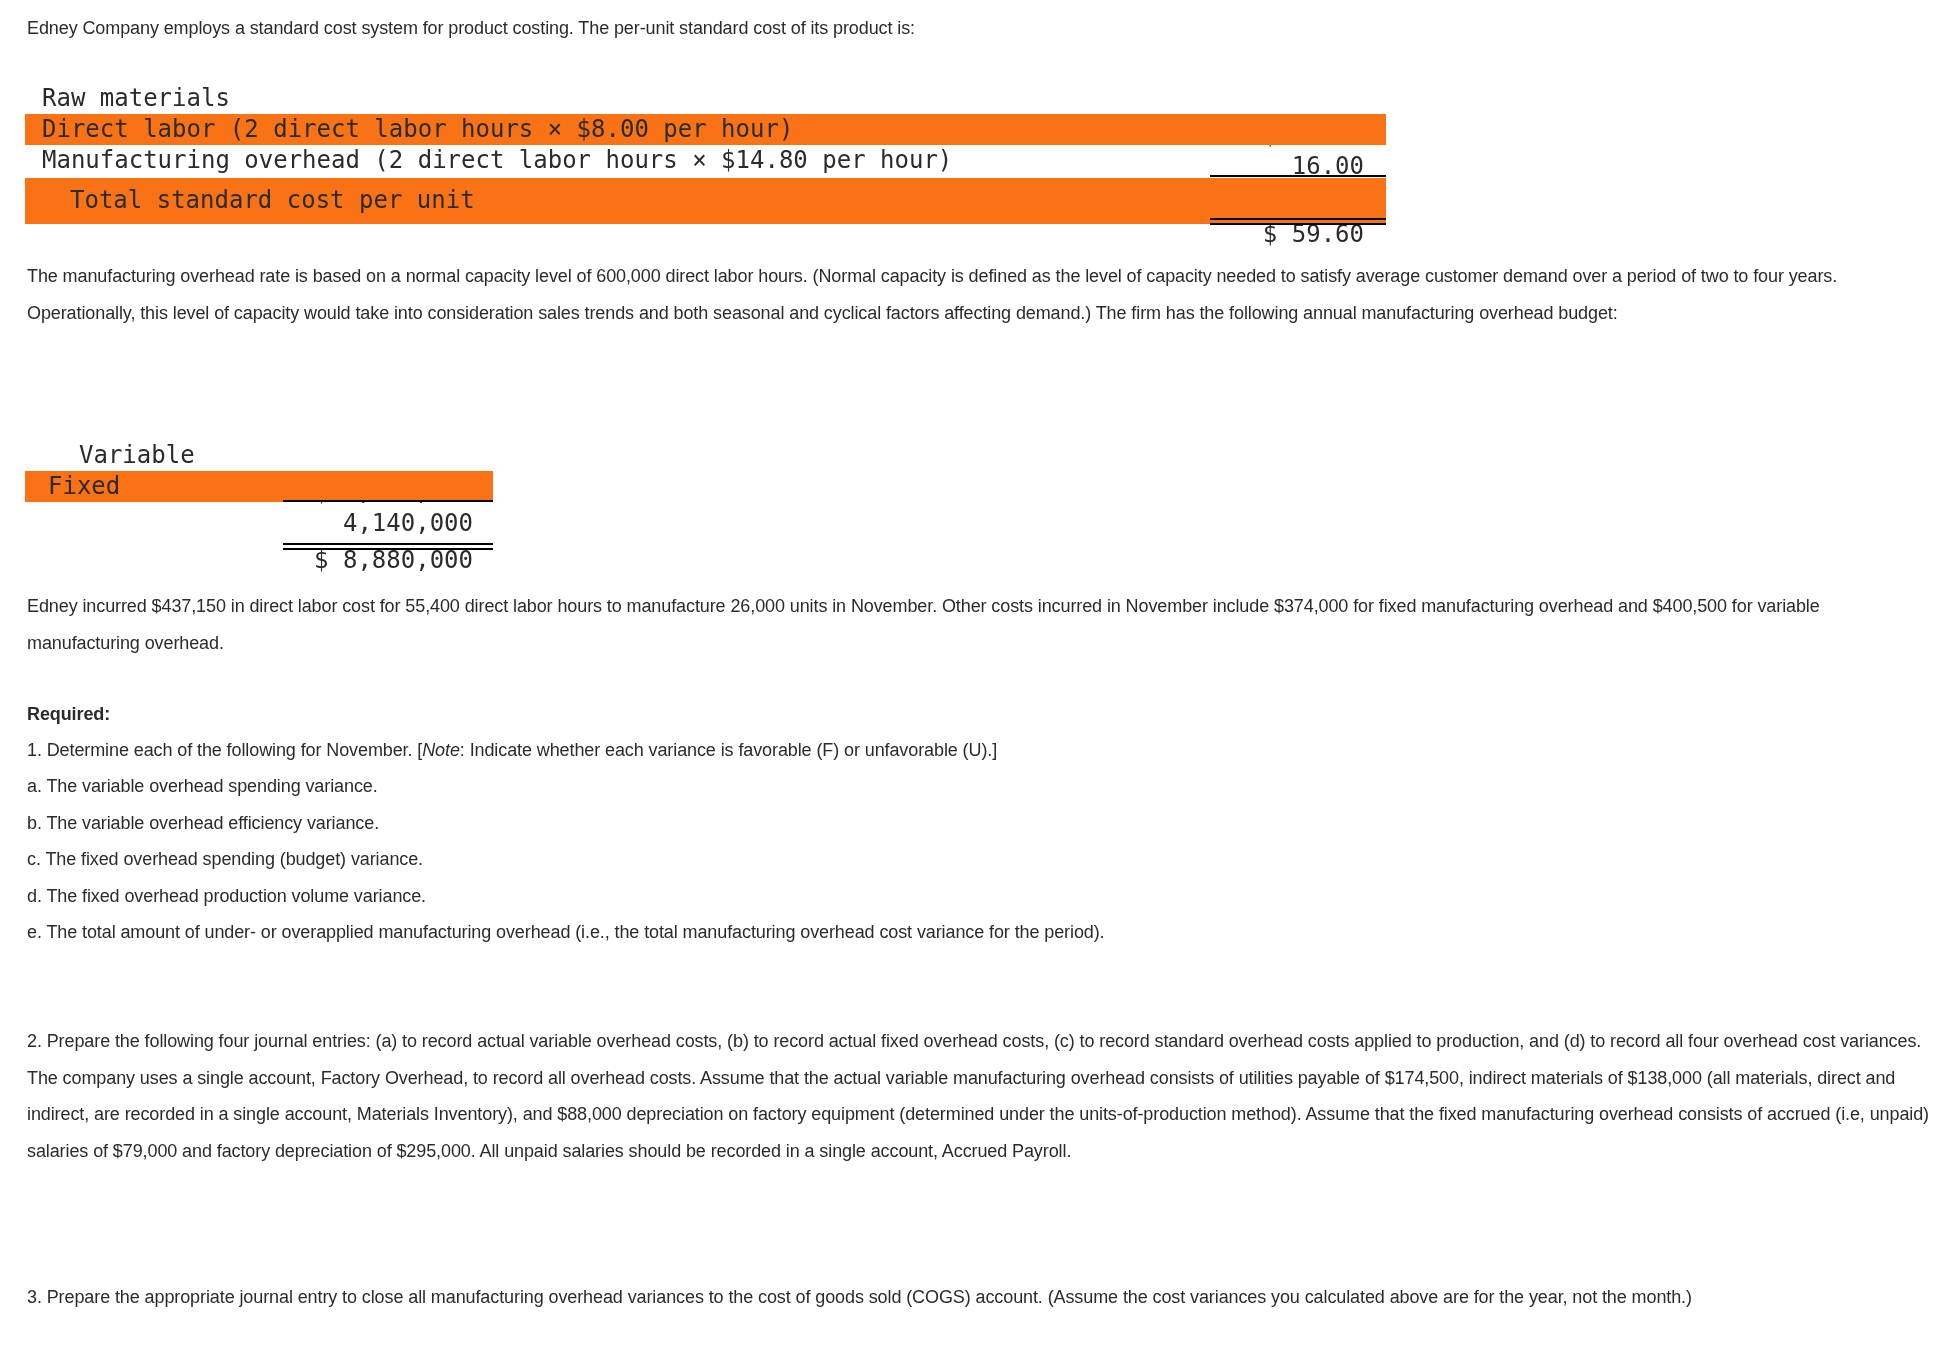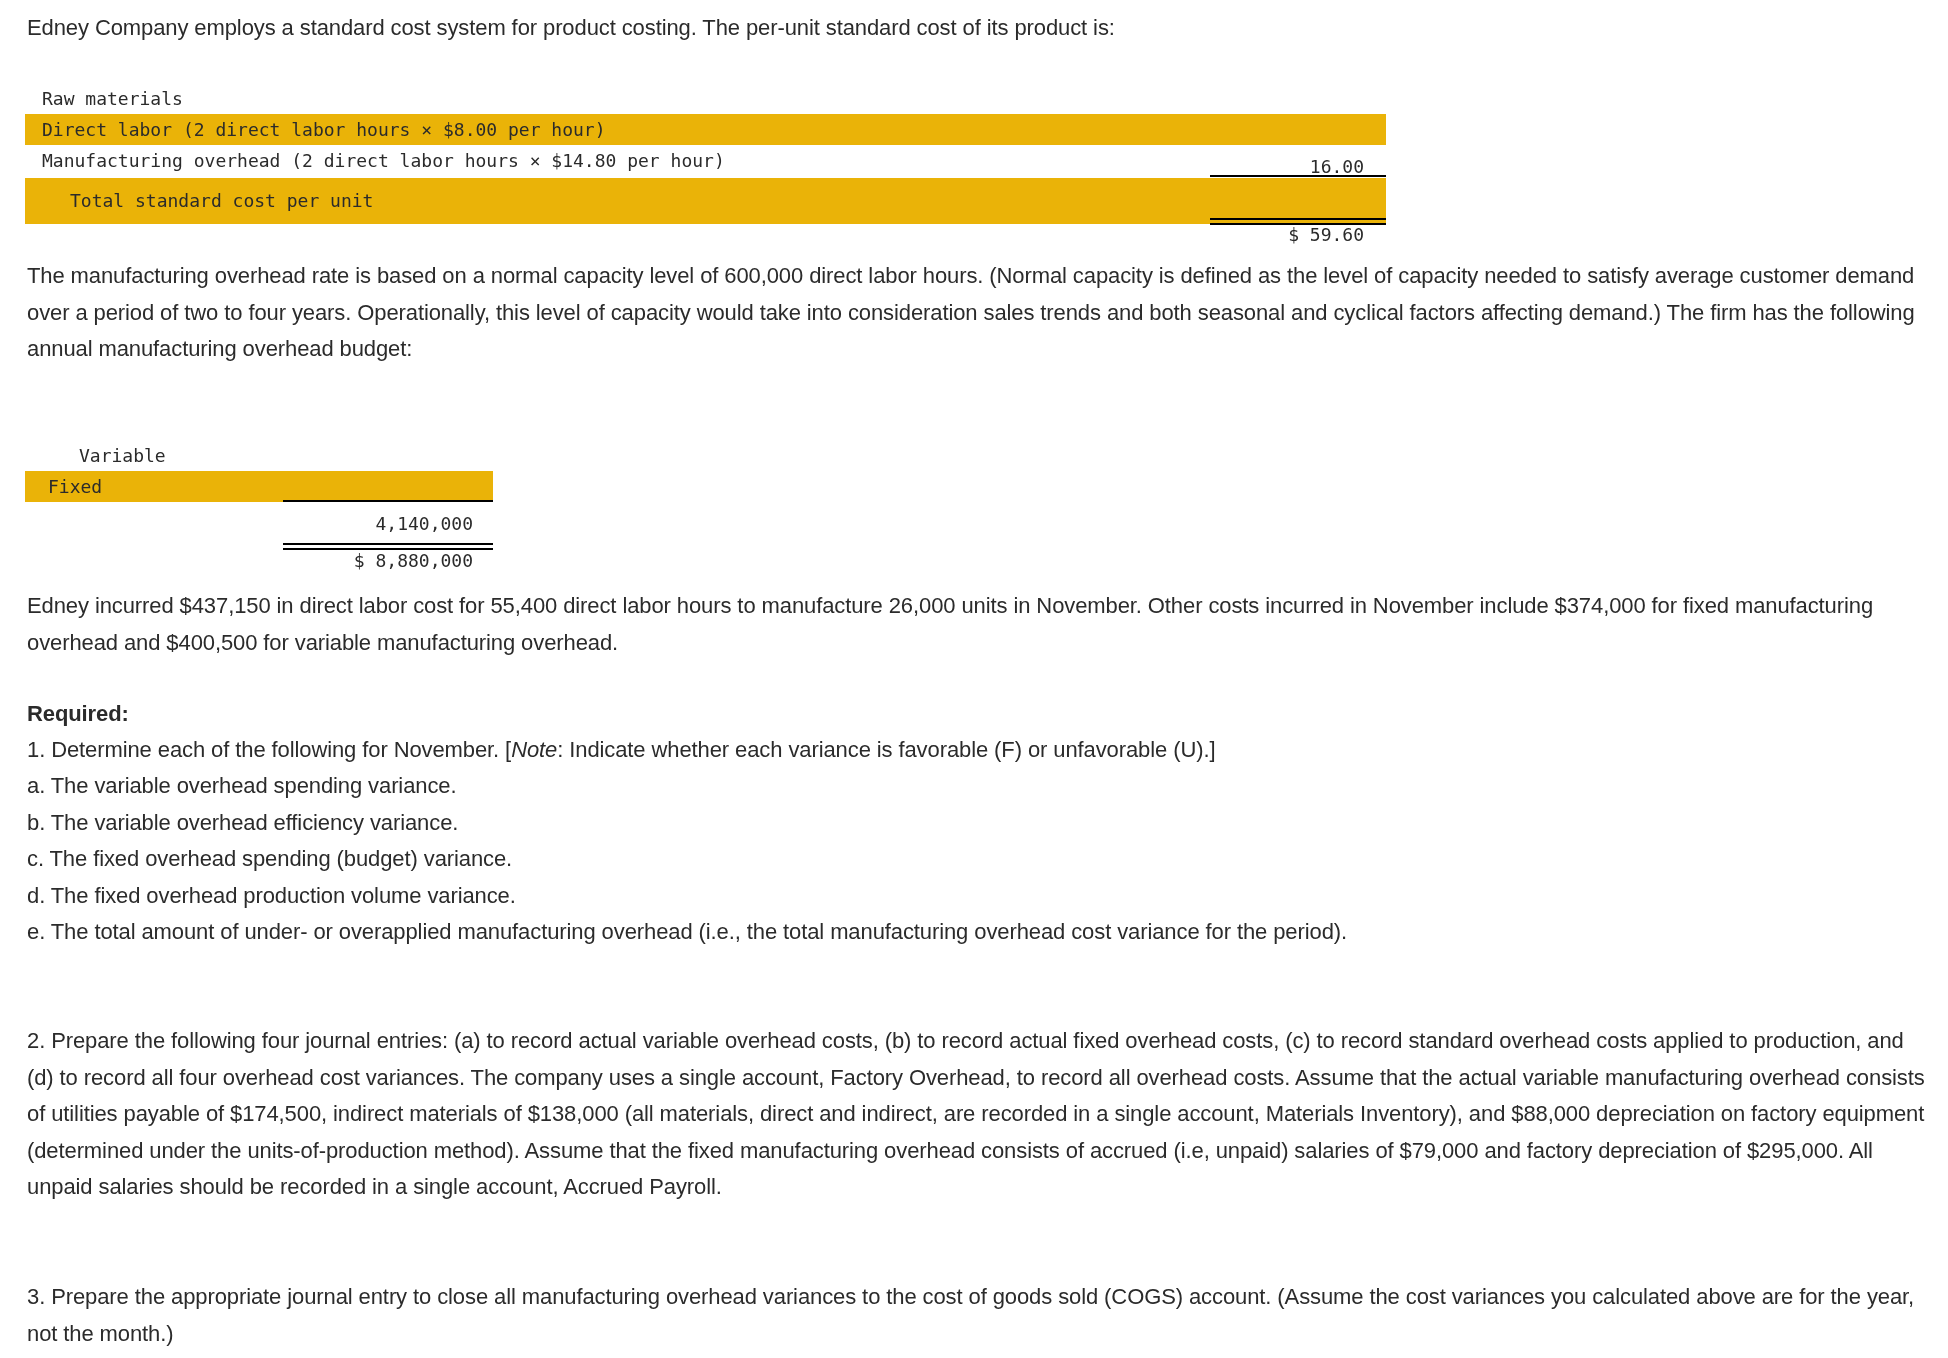--- a/index.html
+++ b/index.html
@@ -3,28 +3,28 @@
 <meta charset="utf-8">
 <style>
   html, body { margin: 0; padding: 0; background: #ffffff; }
   body {
     width: 1948px; height: 1358px; overflow: hidden; position: relative;
     font-family: "Liberation Sans", "DejaVu Sans", sans-serif;
     color: #2b2b2b;
   }
   .p {
     position: absolute; left: 27px; width: 1905px;
-    font-size: 22px; line-height: 36.5px; letter-spacing: -0.1px;
+    font-size: 18px; line-height: 36.5px; letter-spacing: -0.1px;
     margin: 0;
   }
   .mono { font-family: "DejaVu Sans Mono", "Liberation Mono", monospace; color: #2b2b2b; }
   .tbl { position: absolute; }
   .row { position: absolute; height: 31px; }
-  .row.shade { background: #eab308; }
-  .cell { position: absolute; font-size: 18px; line-height: 31px; white-space: pre; }
+  .row.shade { background: #f97316; }
+  .cell { position: absolute; font-size: 24px; line-height: 31px; white-space: pre; }
   .num { text-align: right; margin-top: 37px; }
   .line1 { position: absolute; height: 0; border-top: 2.5px solid #000; }
   .line2 { position: absolute; height: 3px; border-top: 2.5px solid #000; border-bottom: 2.5px solid #000; }
   b.req { font-weight: bold; }
   i { font-style: italic; }
 </style>
 </head>
 <body>
 
 <p class="p" style="top:10px;">Edney Company employs a standard cost system for product costing. The per-unit standard cost of its product is:</p>

